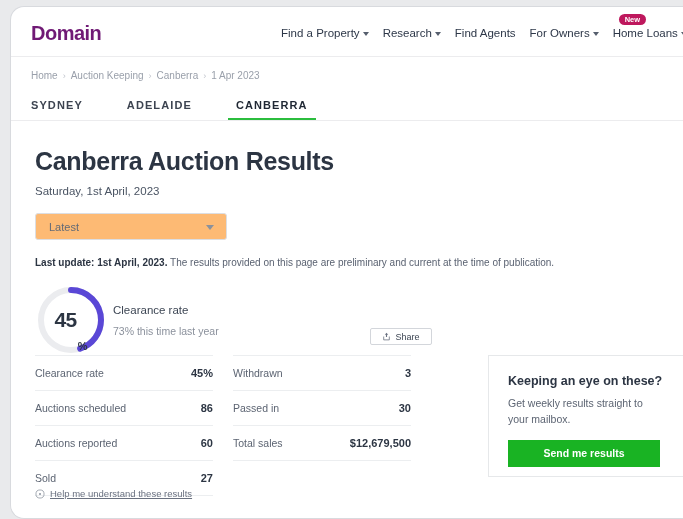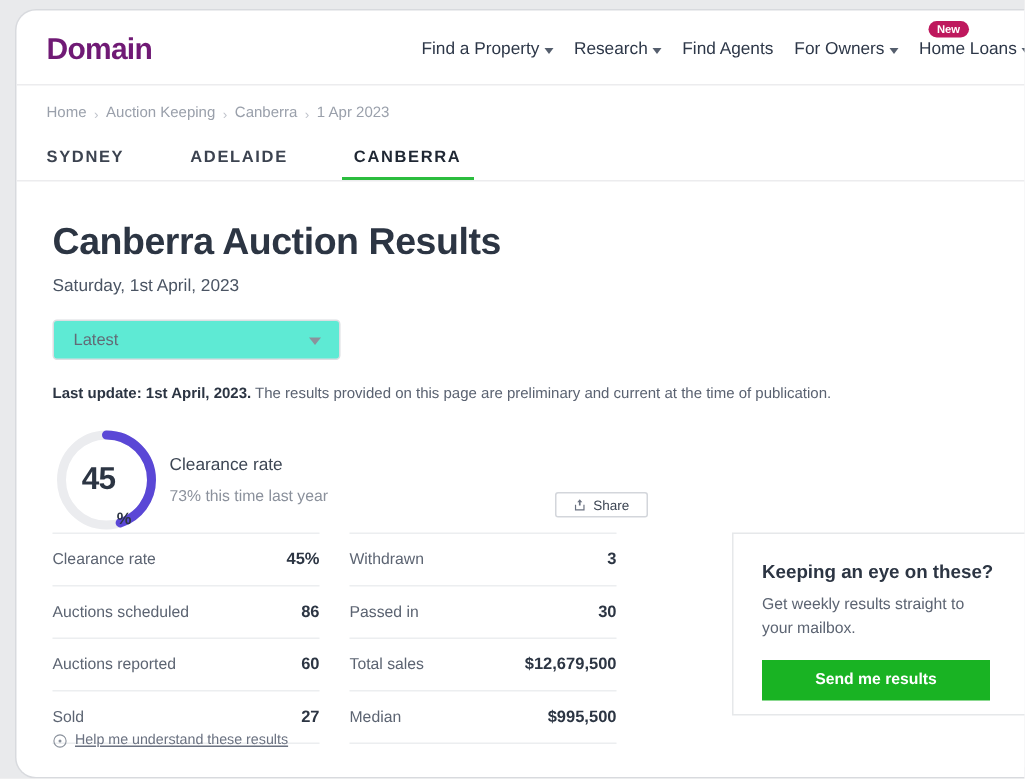--- a/index.html
+++ b/index.html
@@ -133,21 +133,21 @@
   }
 
   
   .select {
     position: relative;
     margin: 16px 0 0 24px;
     width: 192px;
     height: 27px;
     border: 1px solid #dcdee2;
     border-radius: 3px;
-    background: #5eead4;
+    background: #fdba74;
     display: flex;
     align-items: center;
   }
   .select-value {
     font-size: 11px;
     color: #626a76;
     margin-left: 13px;
   }
   .select-caret {
     position: absolute;
@@ -428,24 +428,20 @@
         <span class="stat-value">3</span>
       </div>
       <div class="stat-row">
         <span class="stat-label">Passed in</span>
         <span class="stat-value">30</span>
       </div>
       <div class="stat-row">
         <span class="stat-label">Total sales</span>
         <span class="stat-value">$12,679,500</span>
       </div>
-      <div class="stat-row">
-        <span class="stat-label">Median</span>
-        <span class="stat-value">$995,500</span>
-      </div>
     </div>
   </div>
 
   <div class="help-link">
     <svg class="info-ico" viewBox="0 0 16 16">
       <circle cx="8" cy="8" r="6.5" fill="none" stroke="#8a919c" stroke-width="1.2"></circle>
       <circle cx="8" cy="8" r="1.6" fill="#8a919c"></circle>
     </svg>
     <span class="help-text">Help me understand these results</span>
   </div>

